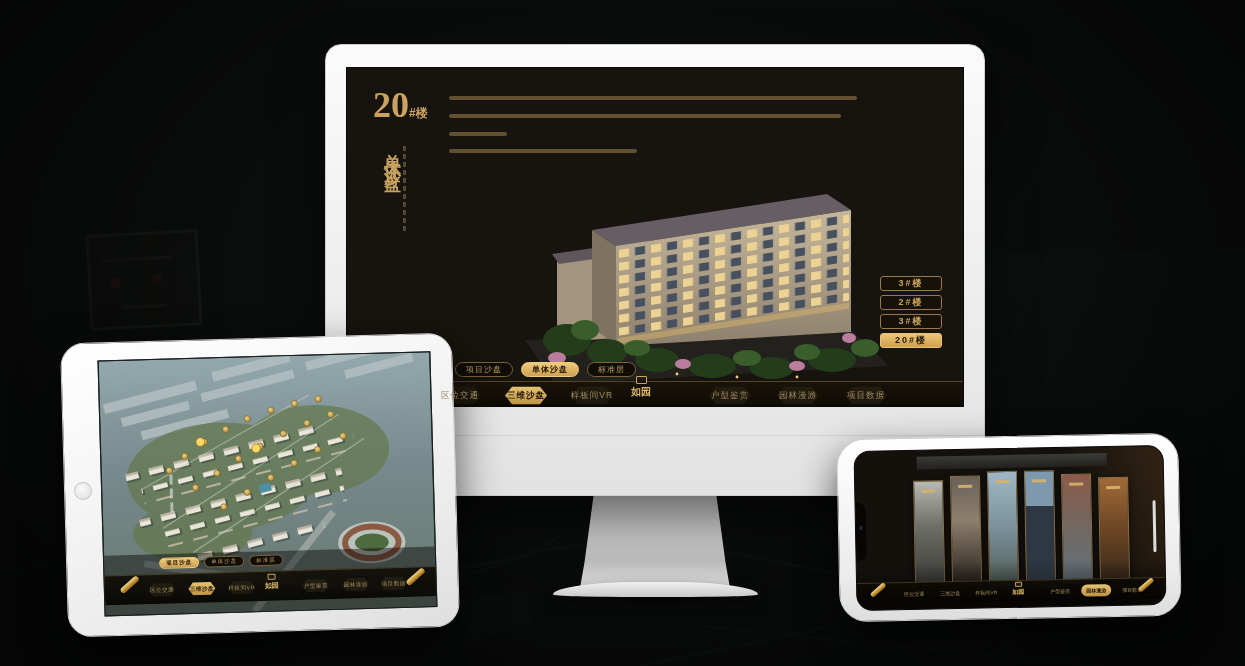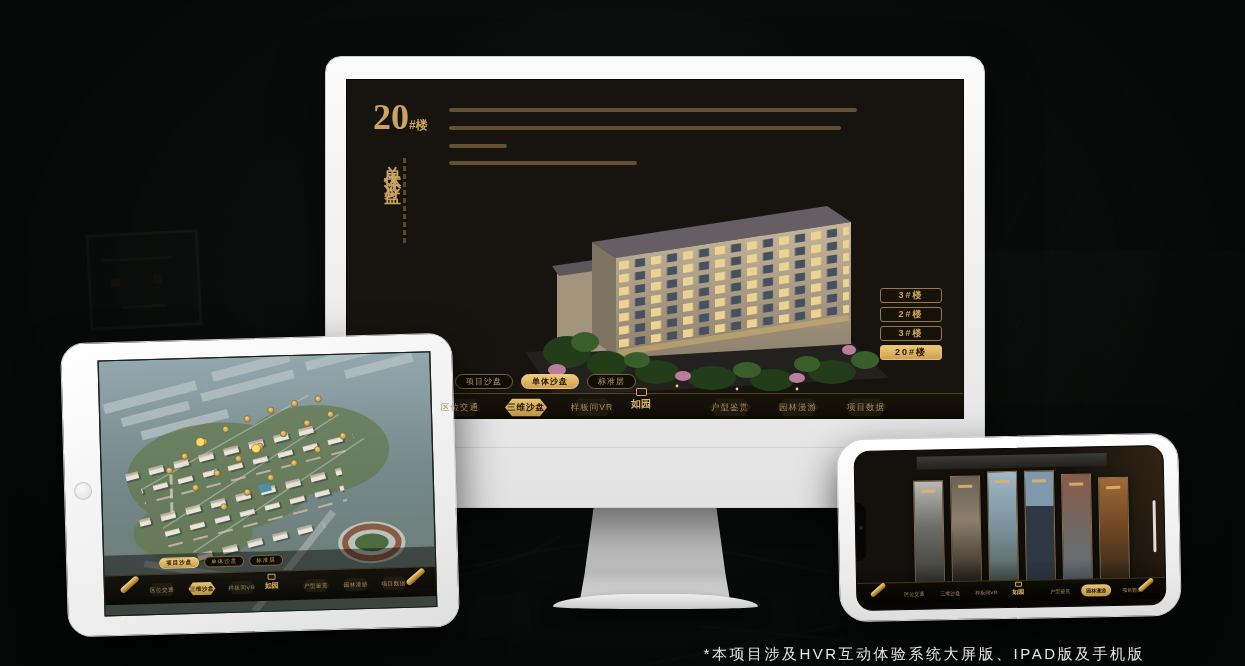--- a/index.html
+++ b/index.html
@@ -30,21 +30,21 @@
   
   .scroll-handle{position:absolute;width:22px;height:6px;border-radius:3px;
     background:linear-gradient(180deg,#f4d98b,#c79636 55%,#8a6220);
     box-shadow:0 1px 2px rgba(0,0,0,.6);transform:rotate(-40deg);}
   .logo-wrap{display:flex;flex-direction:column;align-items:center;gap:1px;}
   .logo-mark{width:11px;height:8px;border:1px solid #caa35c;border-radius:1px;
     background:linear-gradient(180deg,#2a2013,#13100a);}
   .logo-text{color:#d8b469;font-weight:700;}
 
   
-  .monitor{position:absolute;left:325px;top:56px;}
+  .monitor{position:absolute;left:325px;top:44px;}
   .monitor-body{position:relative;width:660px;height:452px;border-radius:16px;
     background:linear-gradient(180deg,#fbfbfb,#ececec 60%,#e2e2e2);
     border:1px solid #cfcfcf;box-shadow:0 22px 50px rgba(0,0,0,.6);}
   .monitor-screen{position:absolute;left:20px;top:22px;width:618px;height:340px;
     background:#17130e;border:1px solid #0a0806;overflow:hidden;}
   .monitor-chin{position:absolute;left:0;bottom:0;width:100%;height:82px;}
   .monitor-crease{position:absolute;left:0;top:22px;width:100%;height:1px;background:#d2d2d2;}
   .stand-neck{position:absolute;left:255px;top:452px;width:150px;height:92px;
     background:linear-gradient(180deg,#e8e8e8,#cfcfcf 45%,#bdbdbd 70%,#dadada);
     clip-path:polygon(9% 0,91% 0,97% 72%,100% 100%,0 100%,3% 72%);}
@@ -502,14 +502,13 @@
           <div class="scroll-handle" style="left:280px;top:4px;width:18px;height:5px"></div>
         </div>
 
         <div class="notch"></div>
         <div class="notch-cam"></div>
         <div class="home-indicator"></div>
       </div>
     </div>
   </div>
 
-  <div class="footnote">*本项目涉及HVR互动体验系统大屏版、IPAD版及手机版</div>
 </div>
 
 </body></html>

